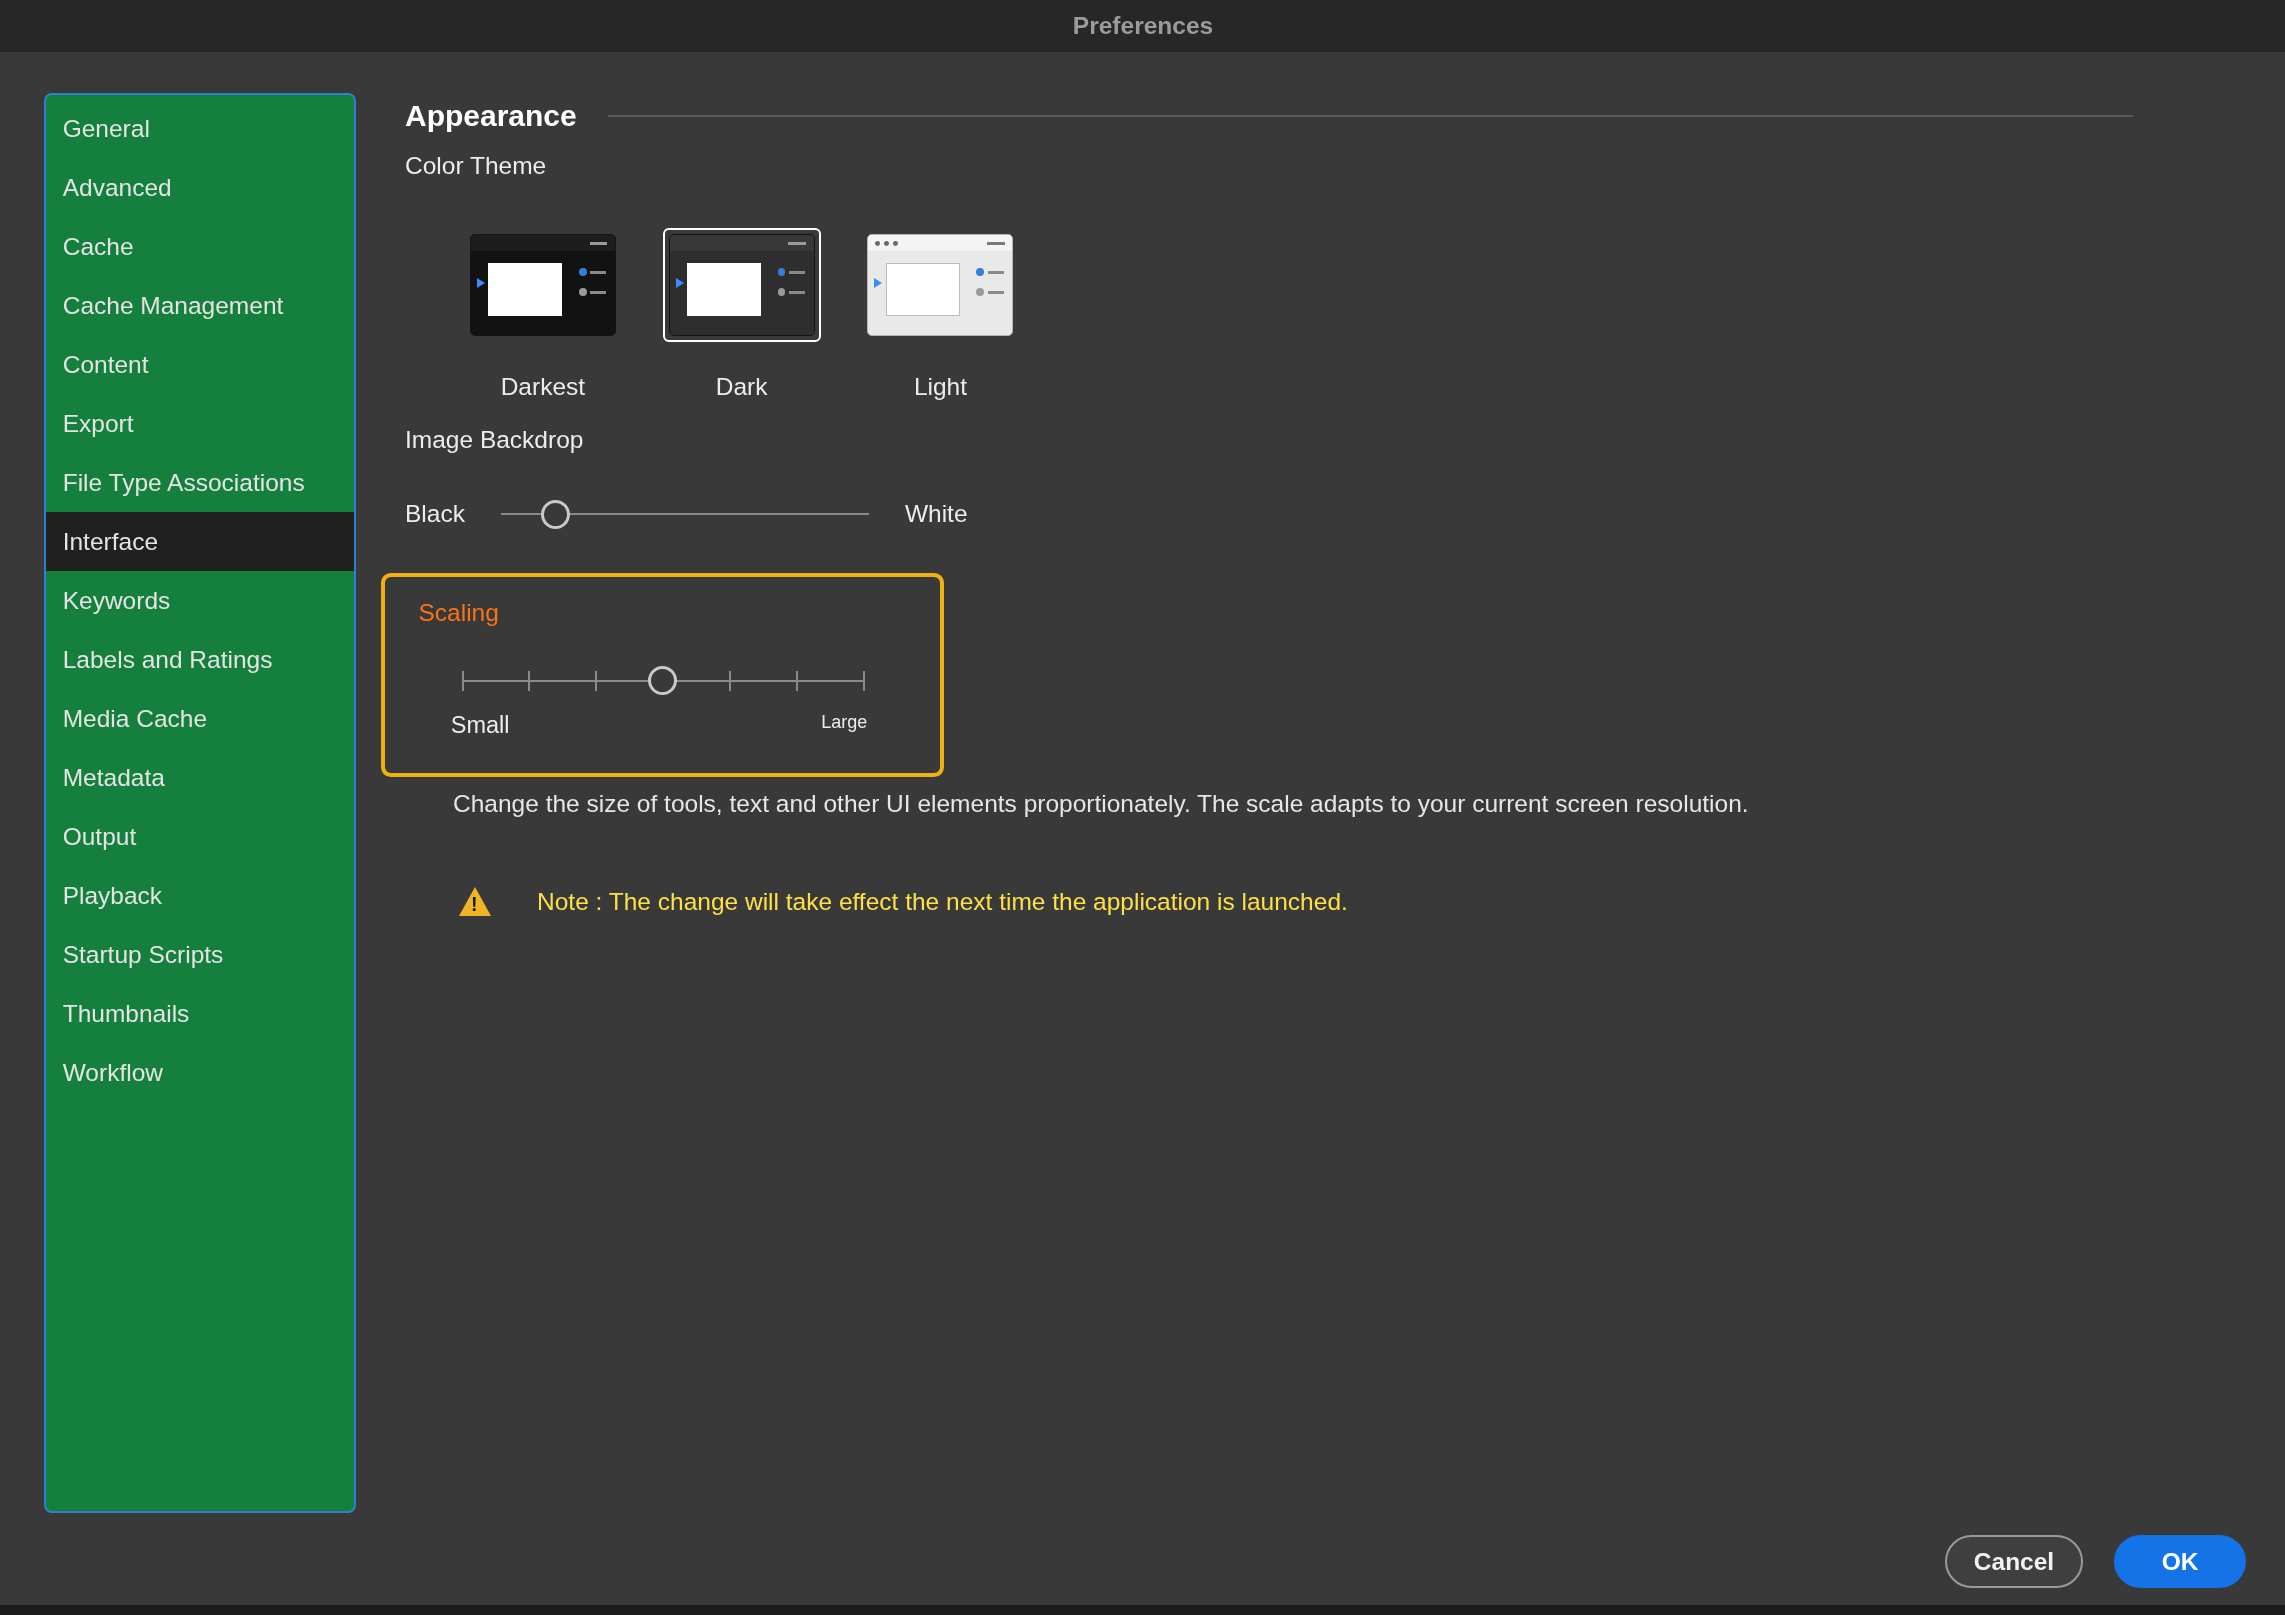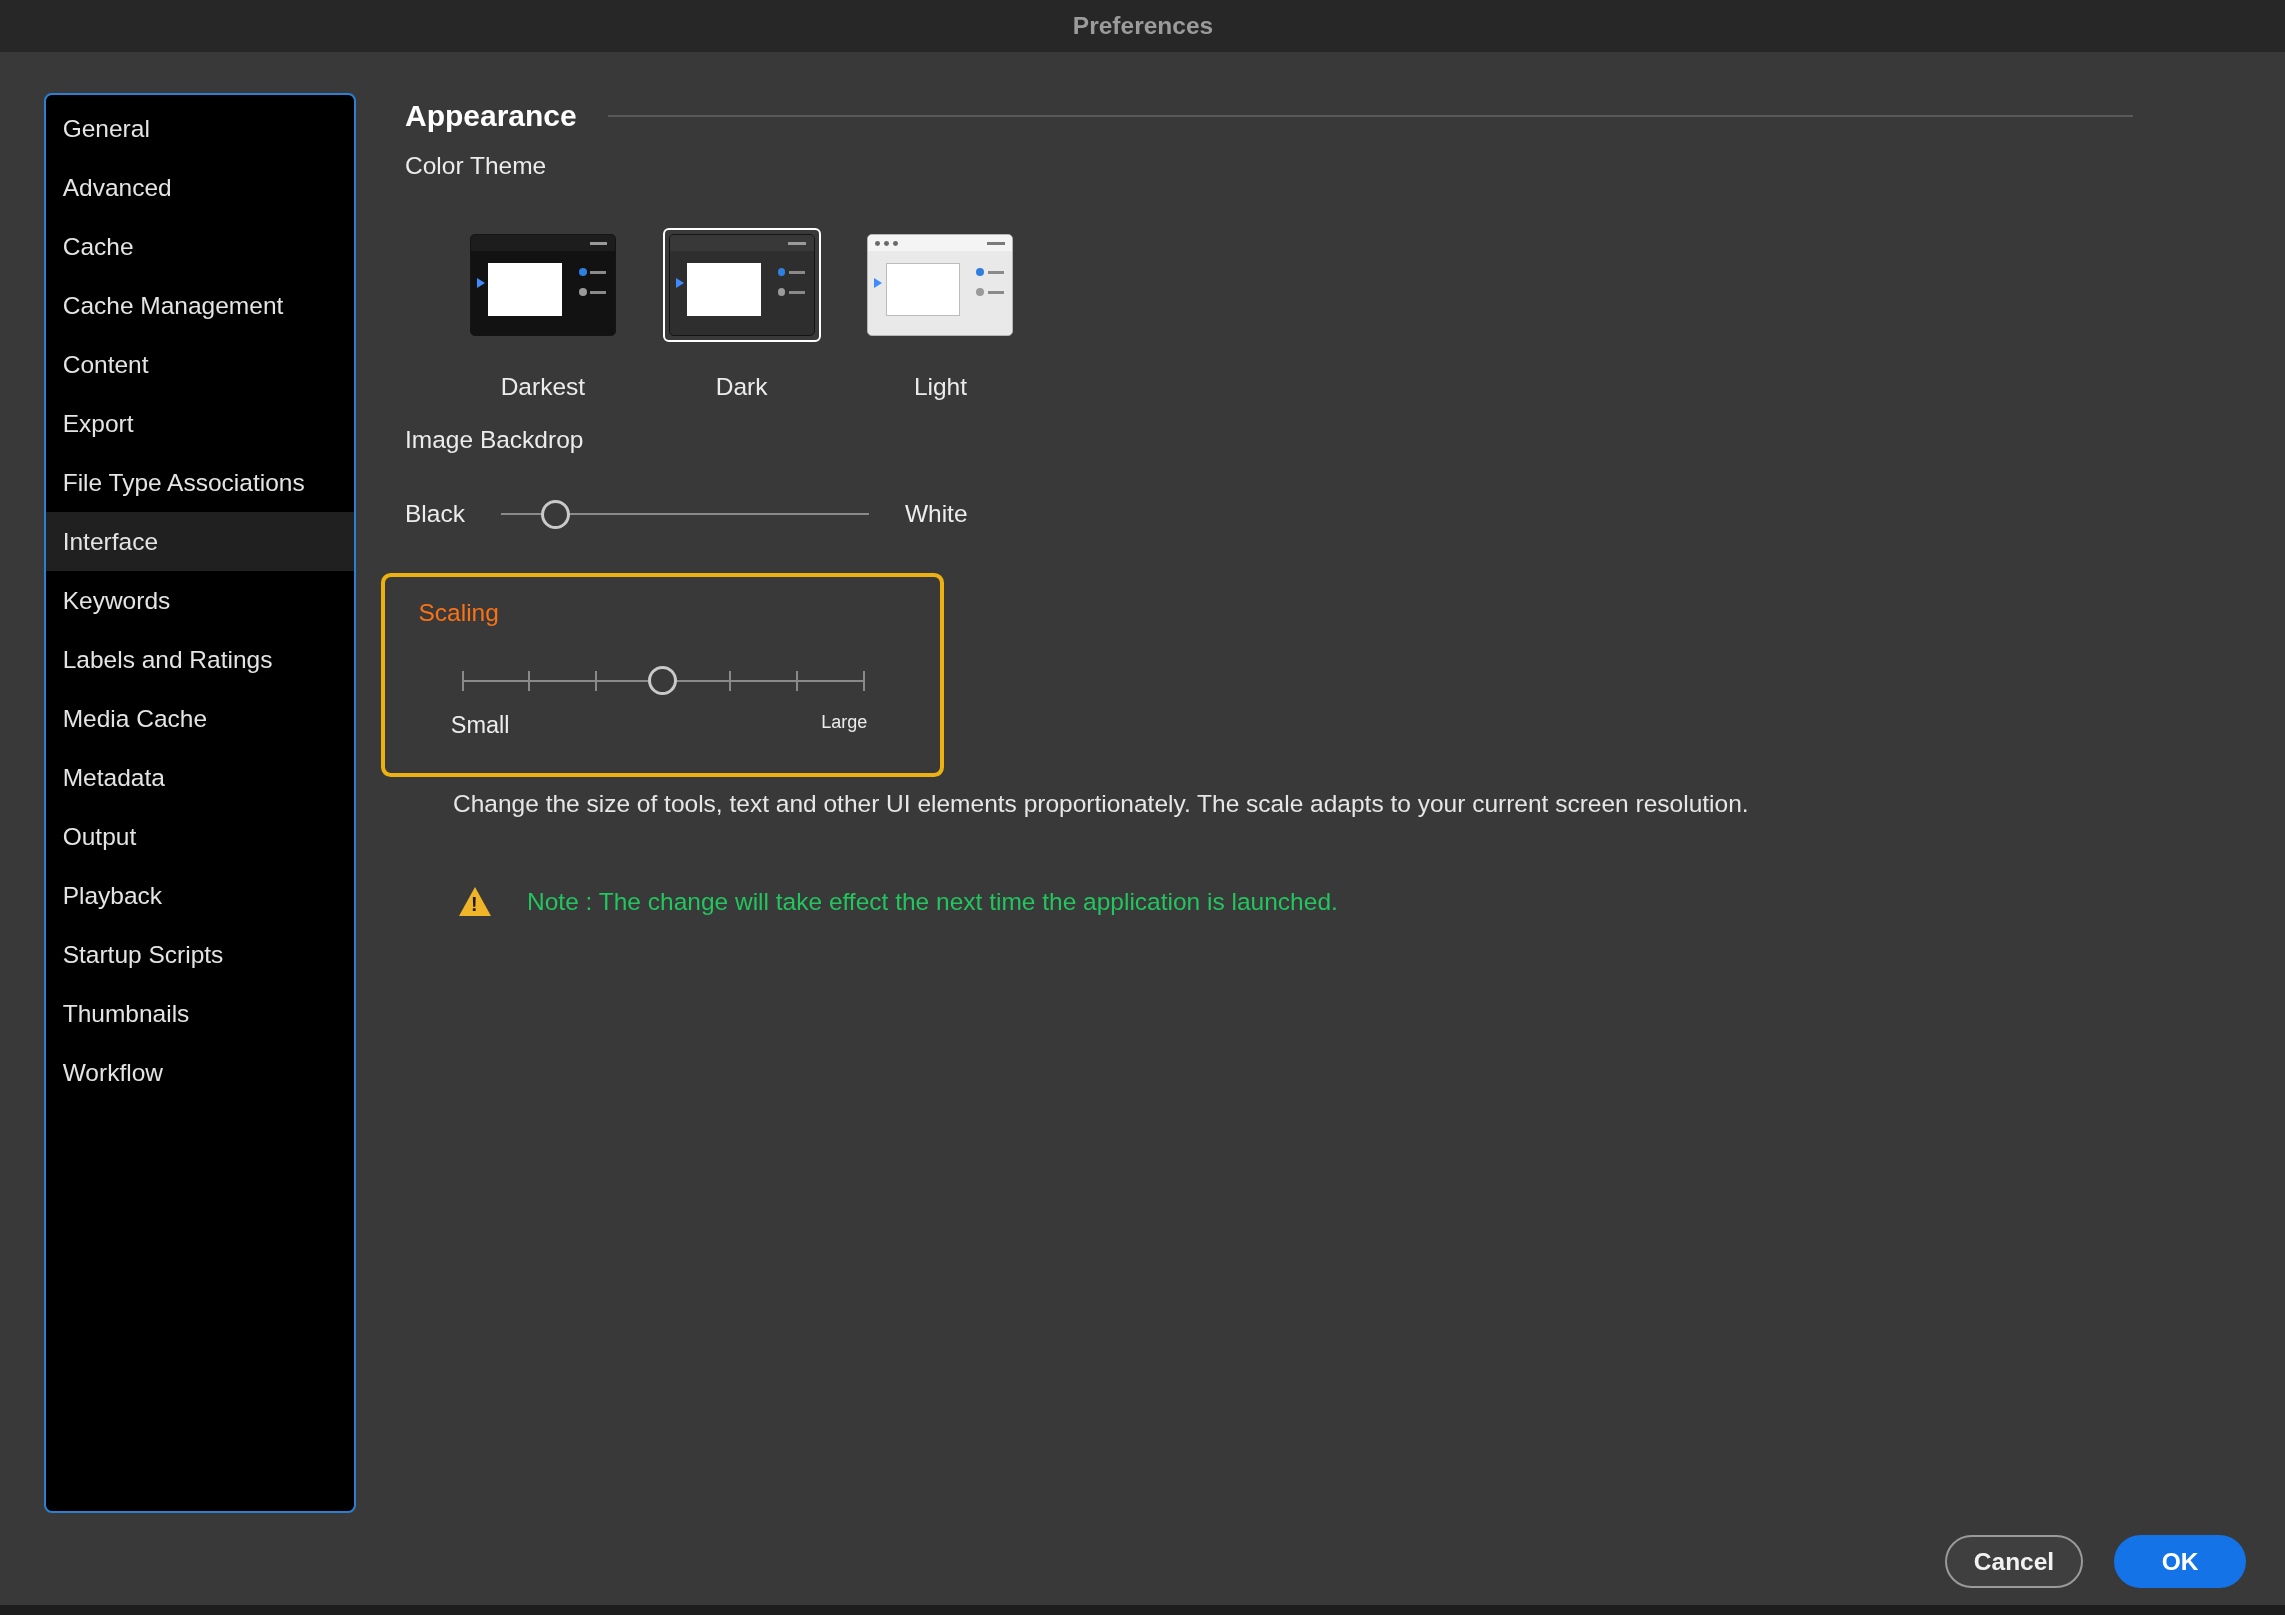--- a/index.html
+++ b/index.html
@@ -16,21 +16,21 @@
     height:52px; background:#272727;
     display:flex; align-items:center; justify-content:center;
     font-size:24.5px; font-weight:bold; color:#9b9b9b;
   }
   
   .layout { display:flex; padding:41px 0 0 44px; }
   
   .sidebar {
     width:312px; height:1420px; flex:none;
     border:2px solid #2b7fd4; border-radius:7.8px;
-    padding-top:3.9px; background:#000000; overflow:hidden;
+    padding-top:3.9px; background:#15803d; overflow:hidden;
   }
   .side-item {
     height:59px; line-height:59px; padding-left:16.7px;
     font-size:24.5px; color:#e4e4e4; cursor:default; white-space:nowrap;
   }
   .side-item.selected { background:#202020; }
   
   .main { flex:1; padding-left:49px; padding-right:153px; }
   .appearance-header { display:flex; align-items:center; margin-top:5.9px; }
   .appearance-title { font-size:30px; font-weight:bold; color:#ffffff; }
@@ -99,21 +99,21 @@
   
   .description { margin-top:13.7px; margin-left:48px; font-size:24.5px; color:#e6e6e6; }
   .note-row { display:flex; align-items:center; margin-top:69px; margin-left:54px; }
   .warn-icon { position:relative; width:0; height:0;
     border-left:16.7px solid transparent; border-right:16.7px solid transparent;
     border-bottom:29px solid #f0b429; }
   .warn-icon::after {
     content:"!"; position:absolute; left:-3.9px; top:5.9px;
     font-size:19.6px; font-weight:bold; color:#1a1a1a; font-family:"Liberation Sans", sans-serif;
   }
-  .note-text { margin-left:36px; font-size:24.5px; color:#22c55e; }
+  .note-text { margin-left:46px; font-size:24.5px; color:#fde047; }
   
   .btn {
     position:absolute; height:53px; border-radius:26.5px;
     display:flex; align-items:center; justify-content:center;
     font-size:24.5px; font-weight:bold; cursor:pointer;
     font-family:"Liberation Sans", sans-serif;
   }
   .btn-cancel {
     left:1945px; top:1535px; width:138px;
     background:#3f3f3f; border:2px solid #9a9a9a; color:#f2f2f2;

